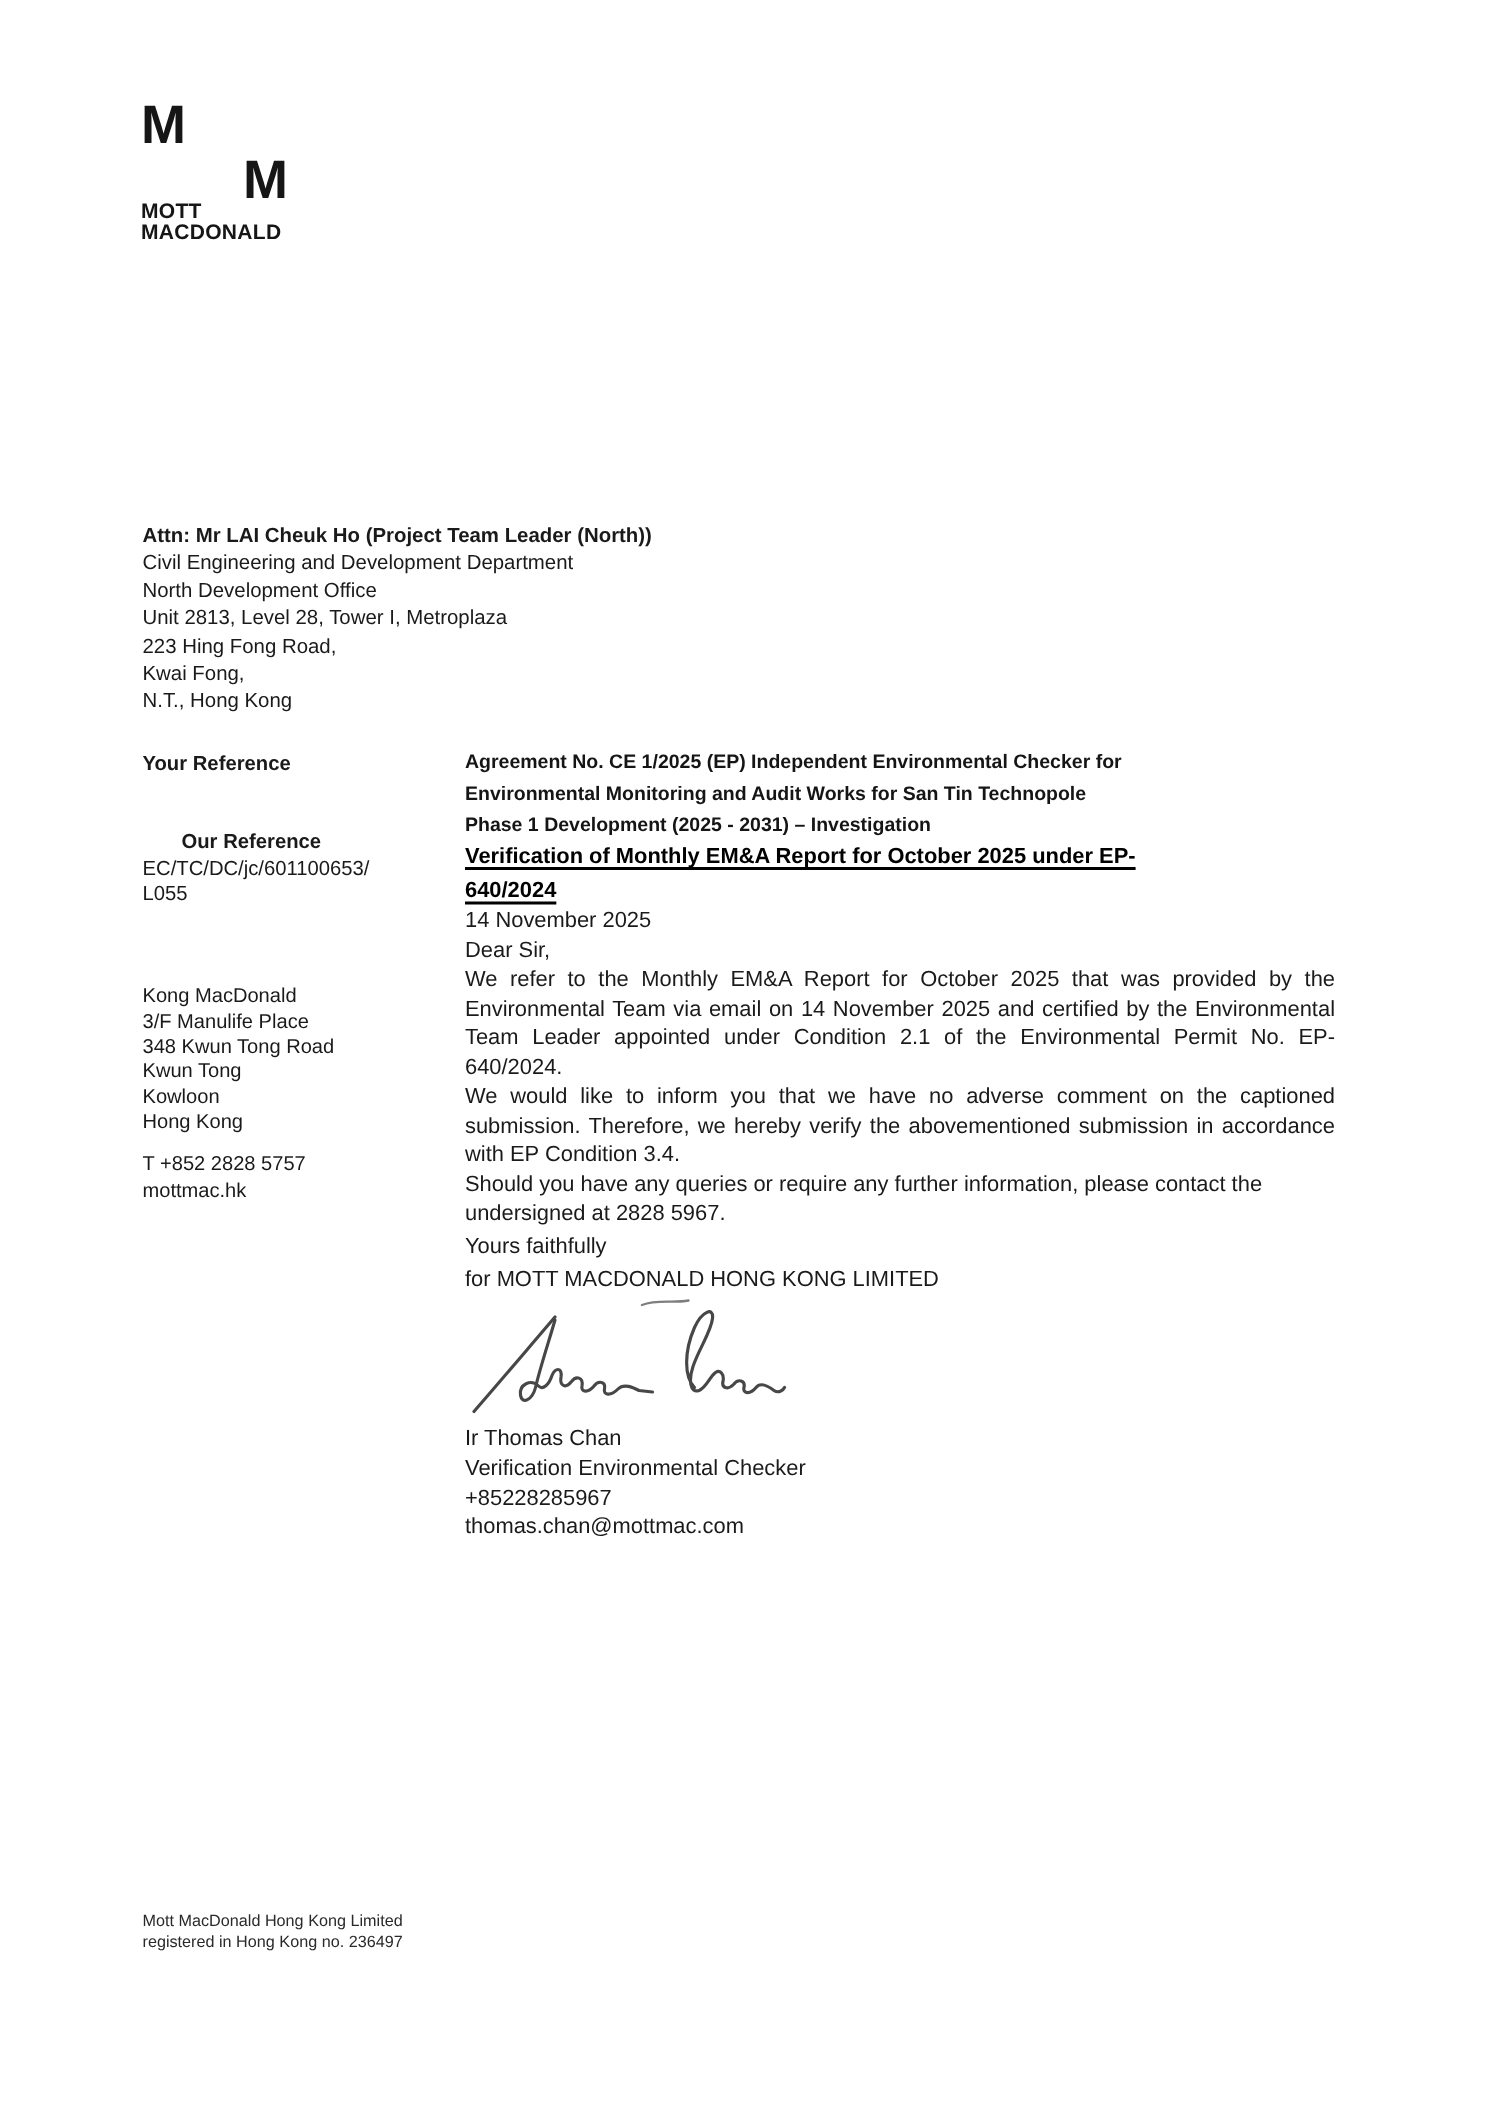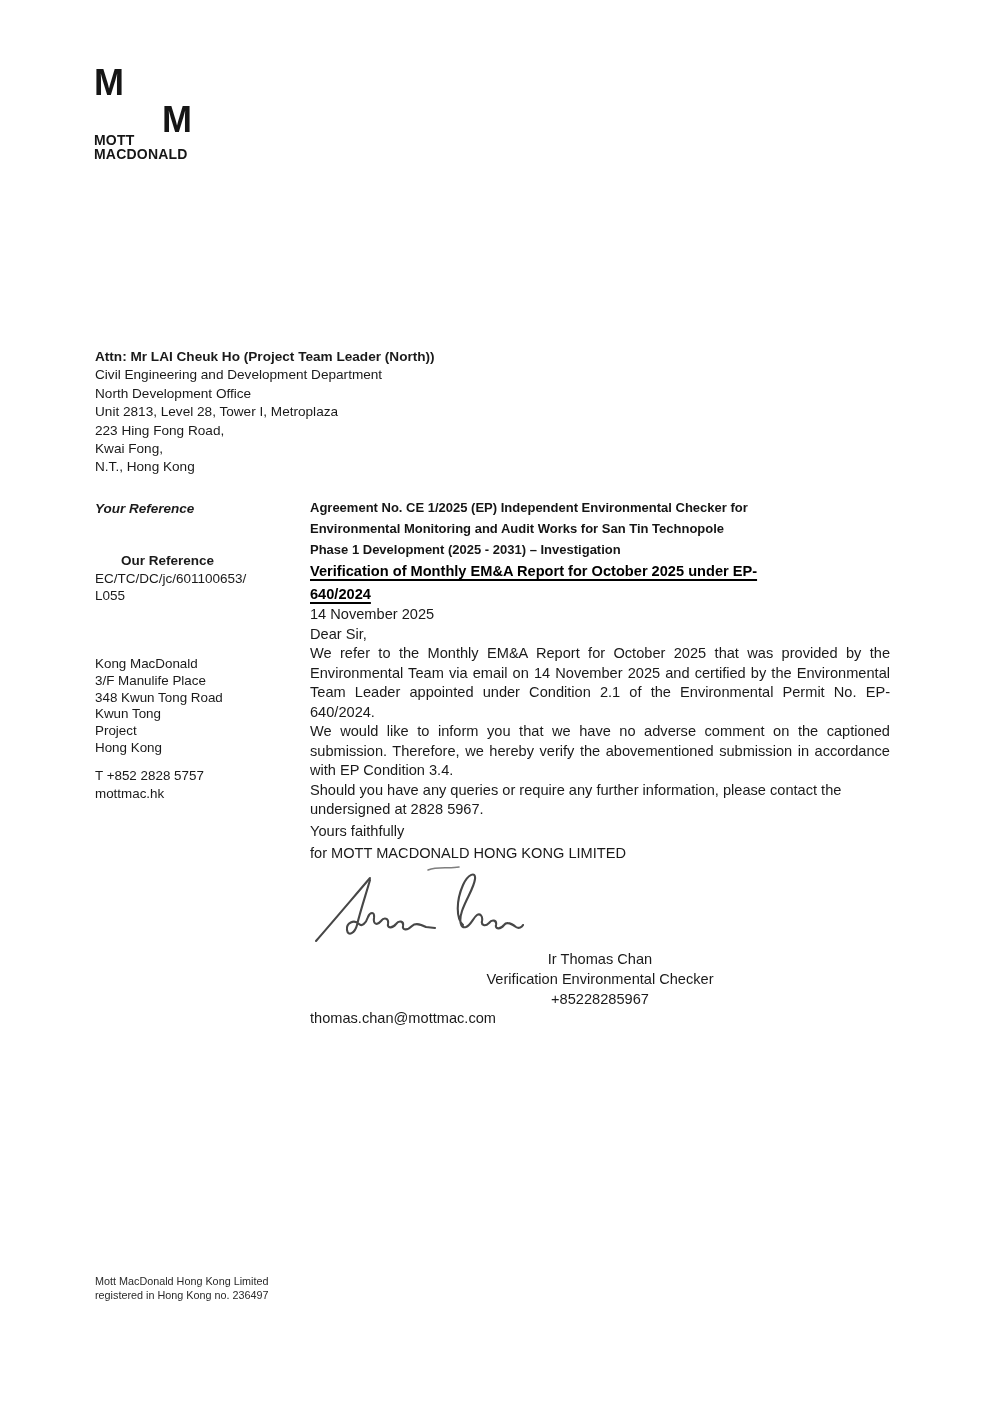--- a/index.html
+++ b/index.html
@@ -36,21 +36,21 @@
     color: #161616;
   }
   .logo .w1 { top: 68px; }
   .logo .w2 { top: 82px; }
 
   
   .recipient { left: 95px; top: 348px; width: 470px; font-size: 13.6px; line-height: 18.4px; }
   .recipient .attn { font-weight: bold; }
 
   
-  .your-ref { left: 95px; top: 500px; font-size: 13.5px; font-weight: bold; line-height: 17.5px; font-style: italic; }
+  .your-ref { left: 95px; top: 500px; font-size: 13.5px; font-weight: bold; line-height: 17.5px; }
   .our-ref  { left: 95px; top: 552px; font-size: 13.5px; line-height: 17.5px; width: 200px; }
   .our-ref .label { font-weight: bold; margin-left: 26px; }
   .sender   { left: 95px; top: 656px; font-size: 13.4px; line-height: 16.8px; }
   .sender-contact { left: 95px; top: 767px; font-size: 13.4px; line-height: 17.5px; }
 
   
   .right-col { left: 310px; top: 497px; width: 580px; }
   .right-col > div { margin: 0; }
   .subject {
     font-size: 13px; font-weight: bold; line-height: 21px; color: #151515;
@@ -63,21 +63,21 @@
     text-decoration-thickness: 1.5px;
   }
   .date { margin-top: 11px; font-size: 14.6px; line-height: 19.5px; }
   .salutation { margin-top: 47px; font-size: 14.6px; line-height: 19.5px; }
   .para { font-size: 14.6px; line-height: 19.5px; text-align: justify; }
   .para1 { margin-top: 19px; }
   .para2 { margin-top: 12px; }
   .para3 { margin-top: 13px; text-align: left; }
   .closing { margin-top: 44px; font-size: 14.6px; line-height: 22px; }
   .signature-wrap { margin-top: 5px; height: 85px; }
-  .signatory { margin-top: 23px; font-size: 14.6px; line-height: 20px; text-align: center; }
+  .signatory { margin-top: 23px; font-size: 14.6px; line-height: 20px; }
   .email { margin-top: 19px; font-size: 14.6px; line-height: 19.5px; }
 
   
   .footer { left: 95px; top: 1274px; font-size: 10.8px; line-height: 14px; color: #2a2a2a; }
 
   svg.sig { display: block; }
 </style>
 </head>
 <body>
 
@@ -104,21 +104,21 @@
   <div class="label">Our Reference</div>
   <div>EC/TC/DC/jc/601100653/</div>
   <div>L055</div>
 </div>
 
 <div class="abs sender">
   <div>Kong MacDonald</div>
   <div>3/F Manulife Place</div>
   <div>348 Kwun Tong Road</div>
   <div>Kwun Tong</div>
-  <div>Project</div>
+  <div>Kowloon</div>
   <div>Hong Kong</div>
 </div>
 
 <div class="abs sender-contact">
   <div>T +852 2828 5757</div>
   <div>mottmac.hk</div>
 </div>
 
 <div class="abs right-col">
 

